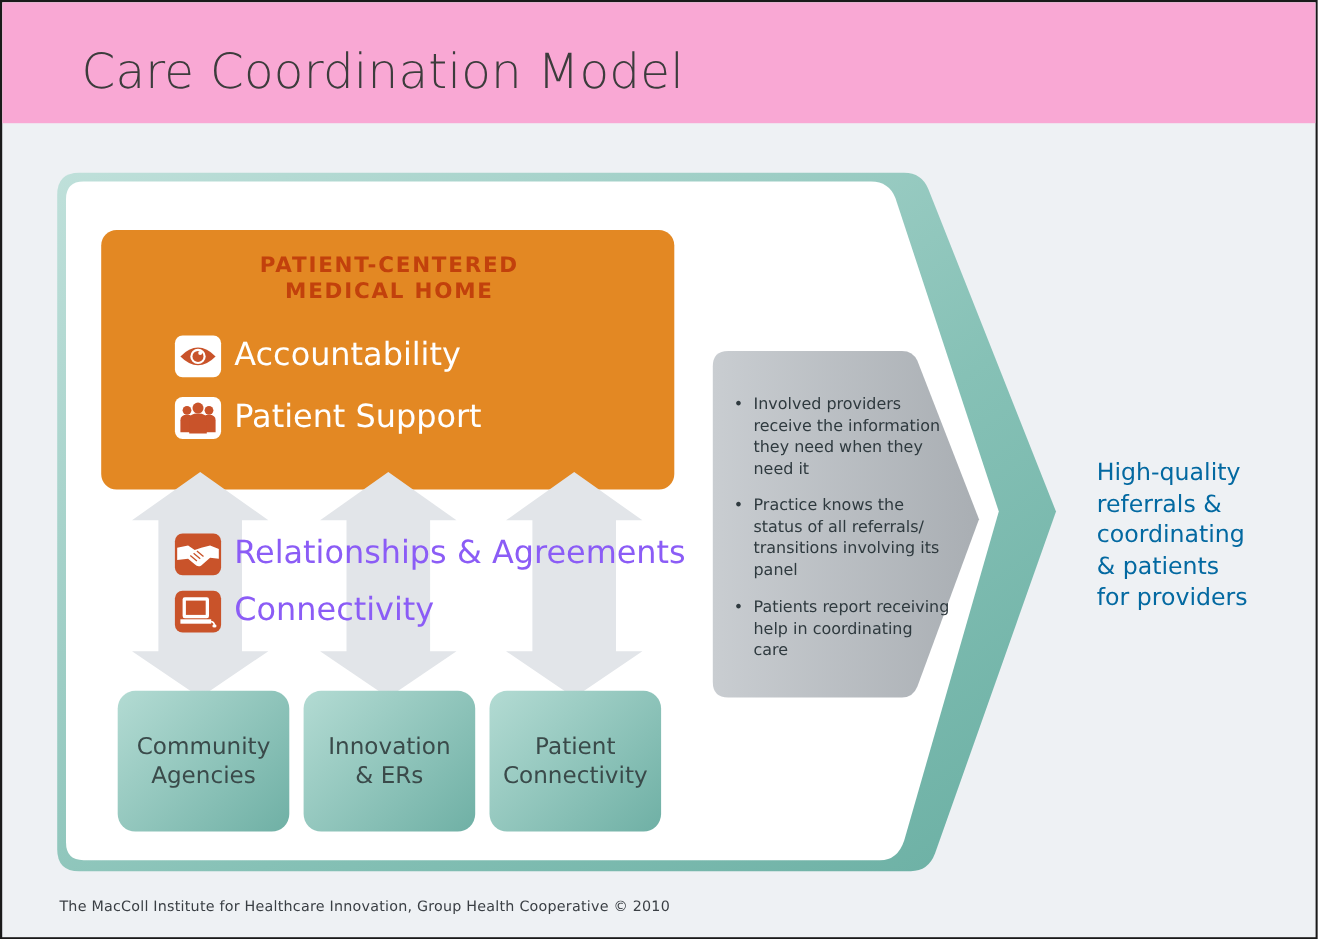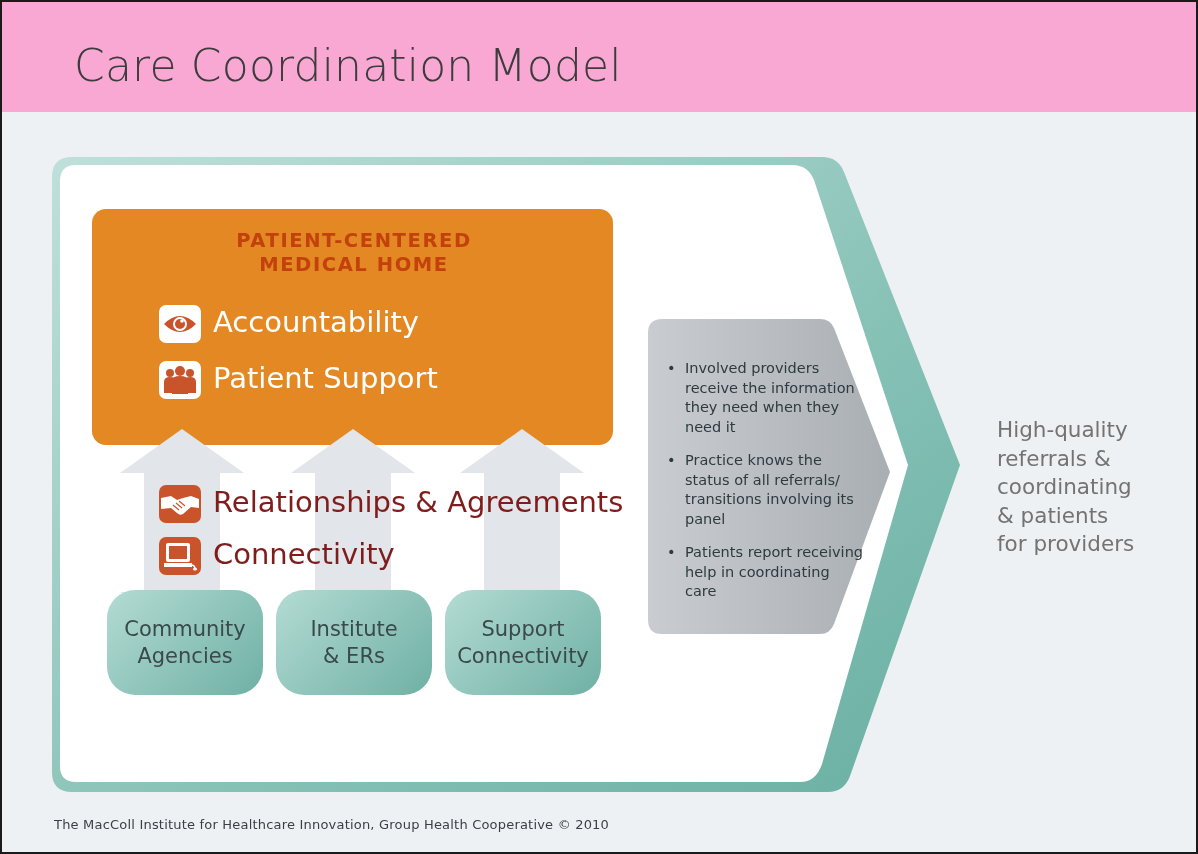--- a/index.html
+++ b/index.html
@@ -8,26 +8,26 @@
   .header { position: absolute; left: 0; top: 0; width: 1194px; height: 110px; background: #f9a8d4; }
   .title { position: absolute; left: 72px; top: 38px; font-size: 44px; font-weight: 300; color: #3c3c3c; letter-spacing: 0.2px; font-family: "DejaVu Sans", sans-serif; font-stretch: condensed; }
   svg.bg { position: absolute; left: 0; top: 0; }
   .pcmh-title { position: absolute; left: 92px; top: 227px; width: 520px; text-align: center; color: #c2410c; font-weight: bold; font-size: 19.5px; letter-spacing: 1.6px; line-height: 24px; }
   .feature { position: absolute; display: flex; align-items: flex-start; }
   .feature .icon { width: 42px; height: 38px; border-radius: 7px; display: flex; align-items: center; justify-content: center; }
   .feature .label { margin-left: 12px; font-size: 29px; }
   .orange-feat .icon { background: #fff; }
   .orange-feat .label { color: #fff; }
   .rust-feat .icon { background: #c9532a; }
-  .rust-feat .label { color: #7f1d1d; }
-  .partner { position: absolute; top: 588px; width: 156px; height: 105px; border-radius: 28px; display: flex; align-items: center; justify-content: center; text-align: center; color: #3a4a4a; font-size: 21px; line-height: 27px; }
+  .rust-feat .label { color: #8b5cf6; }
+  .partner { position: absolute; top: 626px; width: 156px; height: 128px; border-radius: 16px; display: flex; align-items: center; justify-content: center; text-align: center; color: #3a4a4a; font-size: 21px; line-height: 27px; }
   .bullets { position: absolute; left: 662px; top: 357px; width: 200px; margin: 0; padding: 0; list-style: none; color: #2f3a3f; font-size: 14.5px; line-height: 19.5px; }
   .bullets li { position: relative; padding-left: 21px; margin-bottom: 14px; }
   .bullets li .dot { position: absolute; left: 3px; top: 0; }
-  .outcome { position: absolute; left: 995px; top: 414px; width: 180px; color: #737373; font-size: 21.5px; line-height: 28.5px; }
+  .outcome { position: absolute; left: 995px; top: 414px; width: 180px; color: #0369a1; font-size: 21.5px; line-height: 28.5px; }
   .footer { position: absolute; left: 52px; top: 815px; font-size: 13px; color: #3a3f44; letter-spacing: 0.2px; }
 </style>
 </head>
 <body>
 
 <div class="frame">
   <div class="header">
     <div class="title">Care Coordination Model</div>
   </div>
 
@@ -117,27 +117,27 @@
   </div>
 
   <div class="partner" style="left:105px; background: linear-gradient(135deg, #b3dbd3, #6fb0a5);">
     <div>
         <div>Community</div>
         <div>Agencies</div>
       </div>
   </div>
   <div class="partner" style="left:274px; background: linear-gradient(135deg, #b3dbd3, #6fb0a5);">
     <div>
-        <div>Institute</div>
+        <div>Innovation</div>
         <div>&amp; ERs</div>
       </div>
   </div>
   <div class="partner" style="left:443px; background: linear-gradient(135deg, #b3dbd3, #6fb0a5);">
     <div>
-        <div>Support</div>
+        <div>Patient</div>
         <div>Connectivity</div>
       </div>
   </div>
 
   <ul class="bullets">
     <li><span class="dot">•</span><span>Involved providers receive the information they need when they need it</span></li>
     <li><span class="dot">•</span><span>Practice knows the status of all referrals/ transitions involving its panel</span></li>
     <li><span class="dot">•</span><span>Patients report receiving help in coordinating care</span></li>
   </ul>
 

